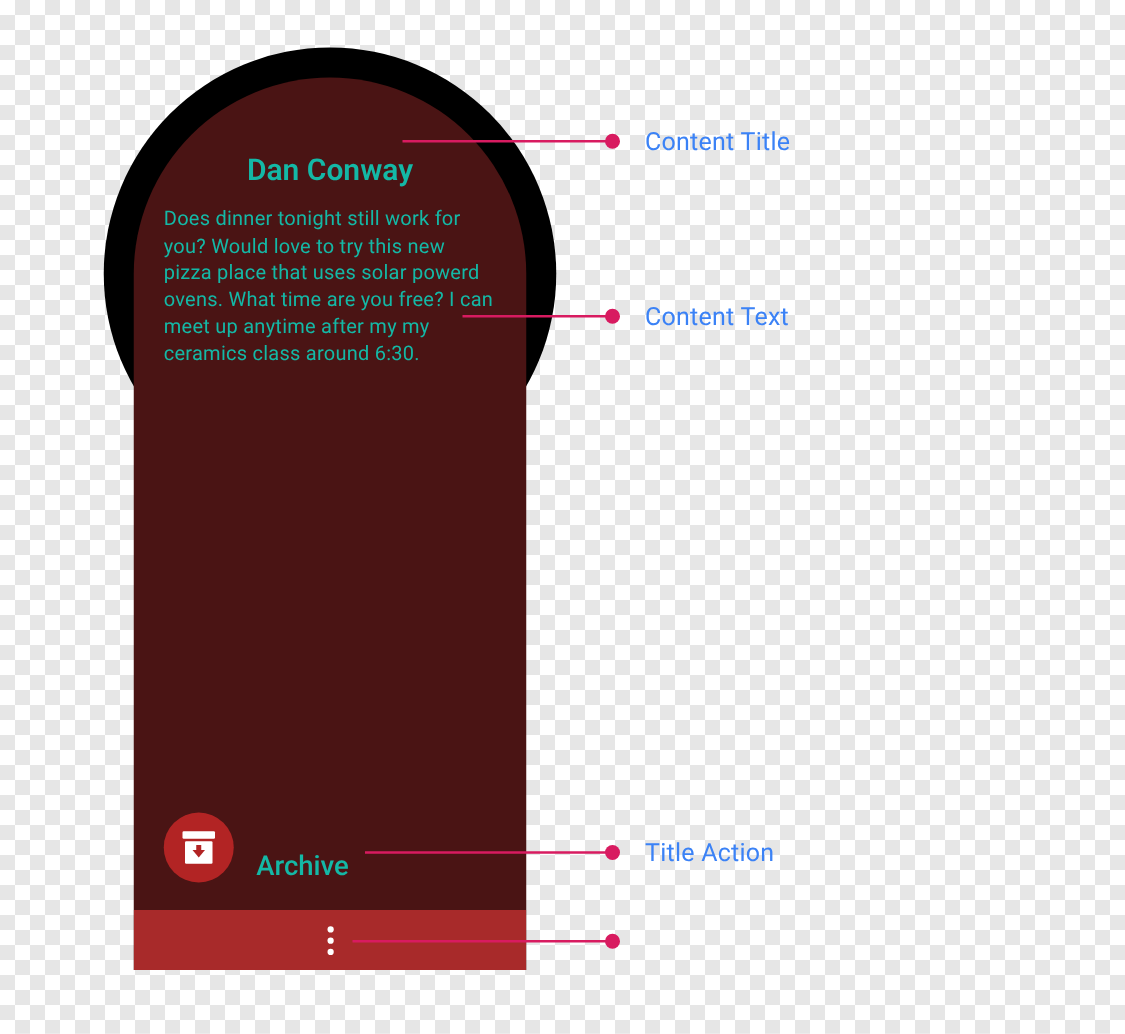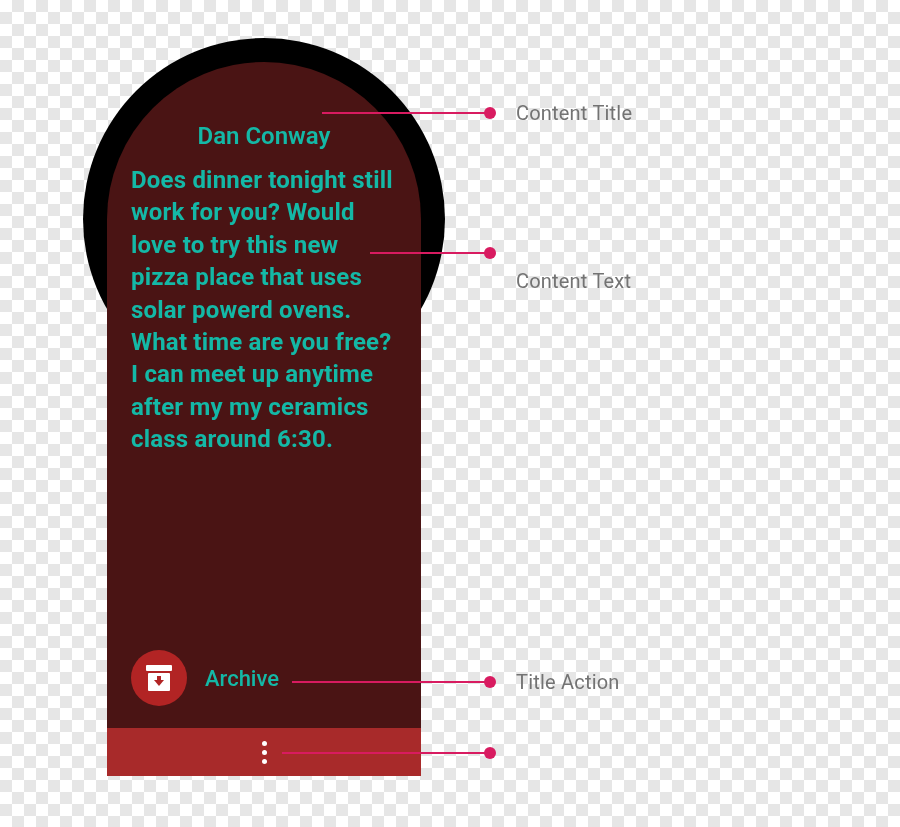--- a/index.html
+++ b/index.html
@@ -24,21 +24,21 @@
   }
   .anno-dot {
     position: absolute;
     width: 12px; height: 12px;
     border-radius: 50%;
     background: #d81b60;
     transform: translate(-50%, -50%);
   }
   .anno-label {
     position: absolute;
-    color: #737373;
+    color: #3b82f6;
     font-size: 20px;
     font-weight: 400;
     letter-spacing: 0.2px;
     white-space: nowrap;
   }
 
   .watch-frame {
     position: absolute;
     left: 83px;
     top: 38px;
@@ -67,32 +67,32 @@
     left: 24px; right: 24px;
     top: 60px;
   }
   .title {
     font-size: 24px;
     font-weight: 600;
     text-align: center;
     margin-bottom: 14px;
   }
   .body-text {
-    font-size: 24px;
-    font-weight: 700;
+    font-size: 16px;
+    font-weight: 400;
     line-height: 1.35;
     letter-spacing: 0.2px;
   }
 
   .first-action {
     position: absolute;
     left: 24px;
     bottom: 70px;
     display: flex;
-    align-items: center;
+    align-items: flex-end;
     gap: 18px;
     cursor: pointer;
   }
   .action-icon {
     width: 56px; height: 56px;
     border-radius: 50%;
     background: #b22424;
     display: flex;
     align-items: center;
     justify-content: center;
@@ -195,21 +195,21 @@
       </div>
     </div>
   </div>
 
   <div class="anno-line" style="left:322px; top:112px; width:168px;"></div>
   <div class="anno-dot" style="left:490px; top:113px;"></div>
   <div class="anno-label" style="left:516px; top:101px;">Content Title</div>
 
   <div class="anno-line" style="left:370px; top:252px; width:120px;"></div>
   <div class="anno-dot" style="left:490px; top:253px;"></div>
-  <div class="anno-label" style="left:516px; top:241px;margin-top:28px;">Content Text</div>
+  <div class="anno-label" style="left:516px; top:241px;">Content Text</div>
 
   <div class="anno-line" style="left:292px; top:681px; width:198px;"></div>
   <div class="anno-dot" style="left:490px; top:682px;"></div>
   <div class="anno-label" style="left:516px; top:670px;">Title Action</div>
 
   <div class="anno-line" style="left:282px; top:752px; width:208px;"></div>
   <div class="anno-dot" style="left:490px; top:753px;"></div>
 
 </div>
 

